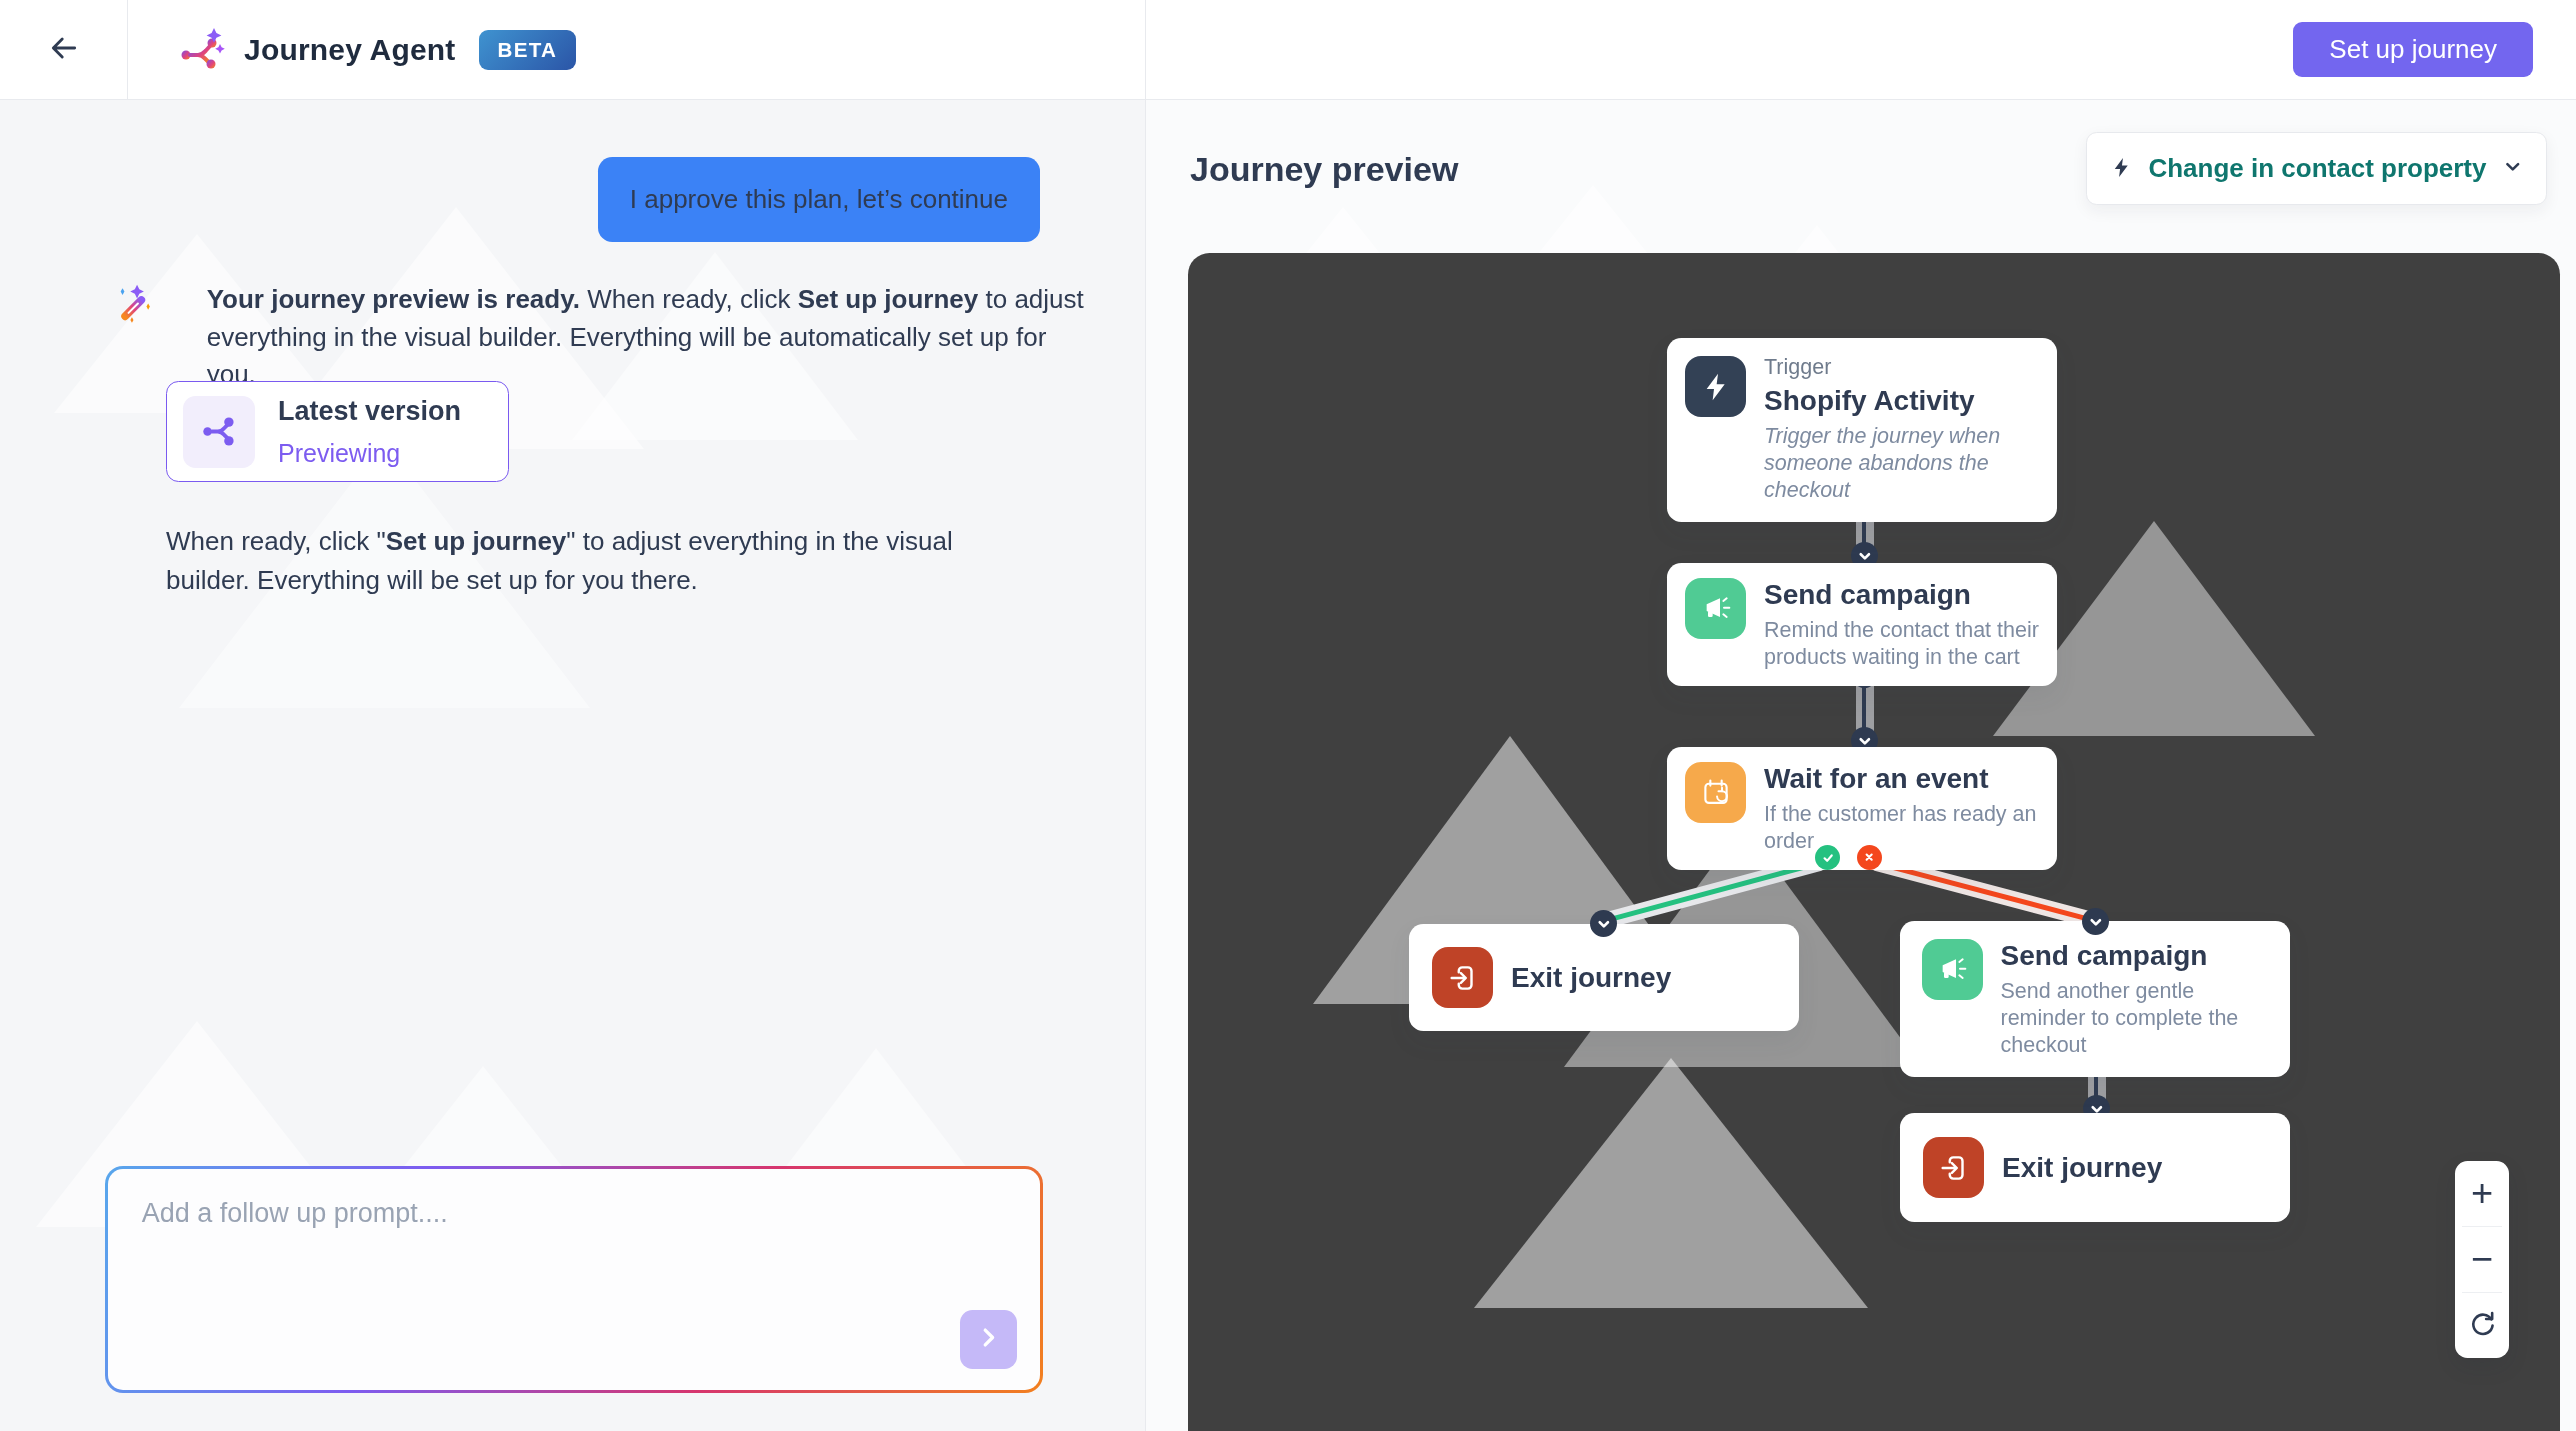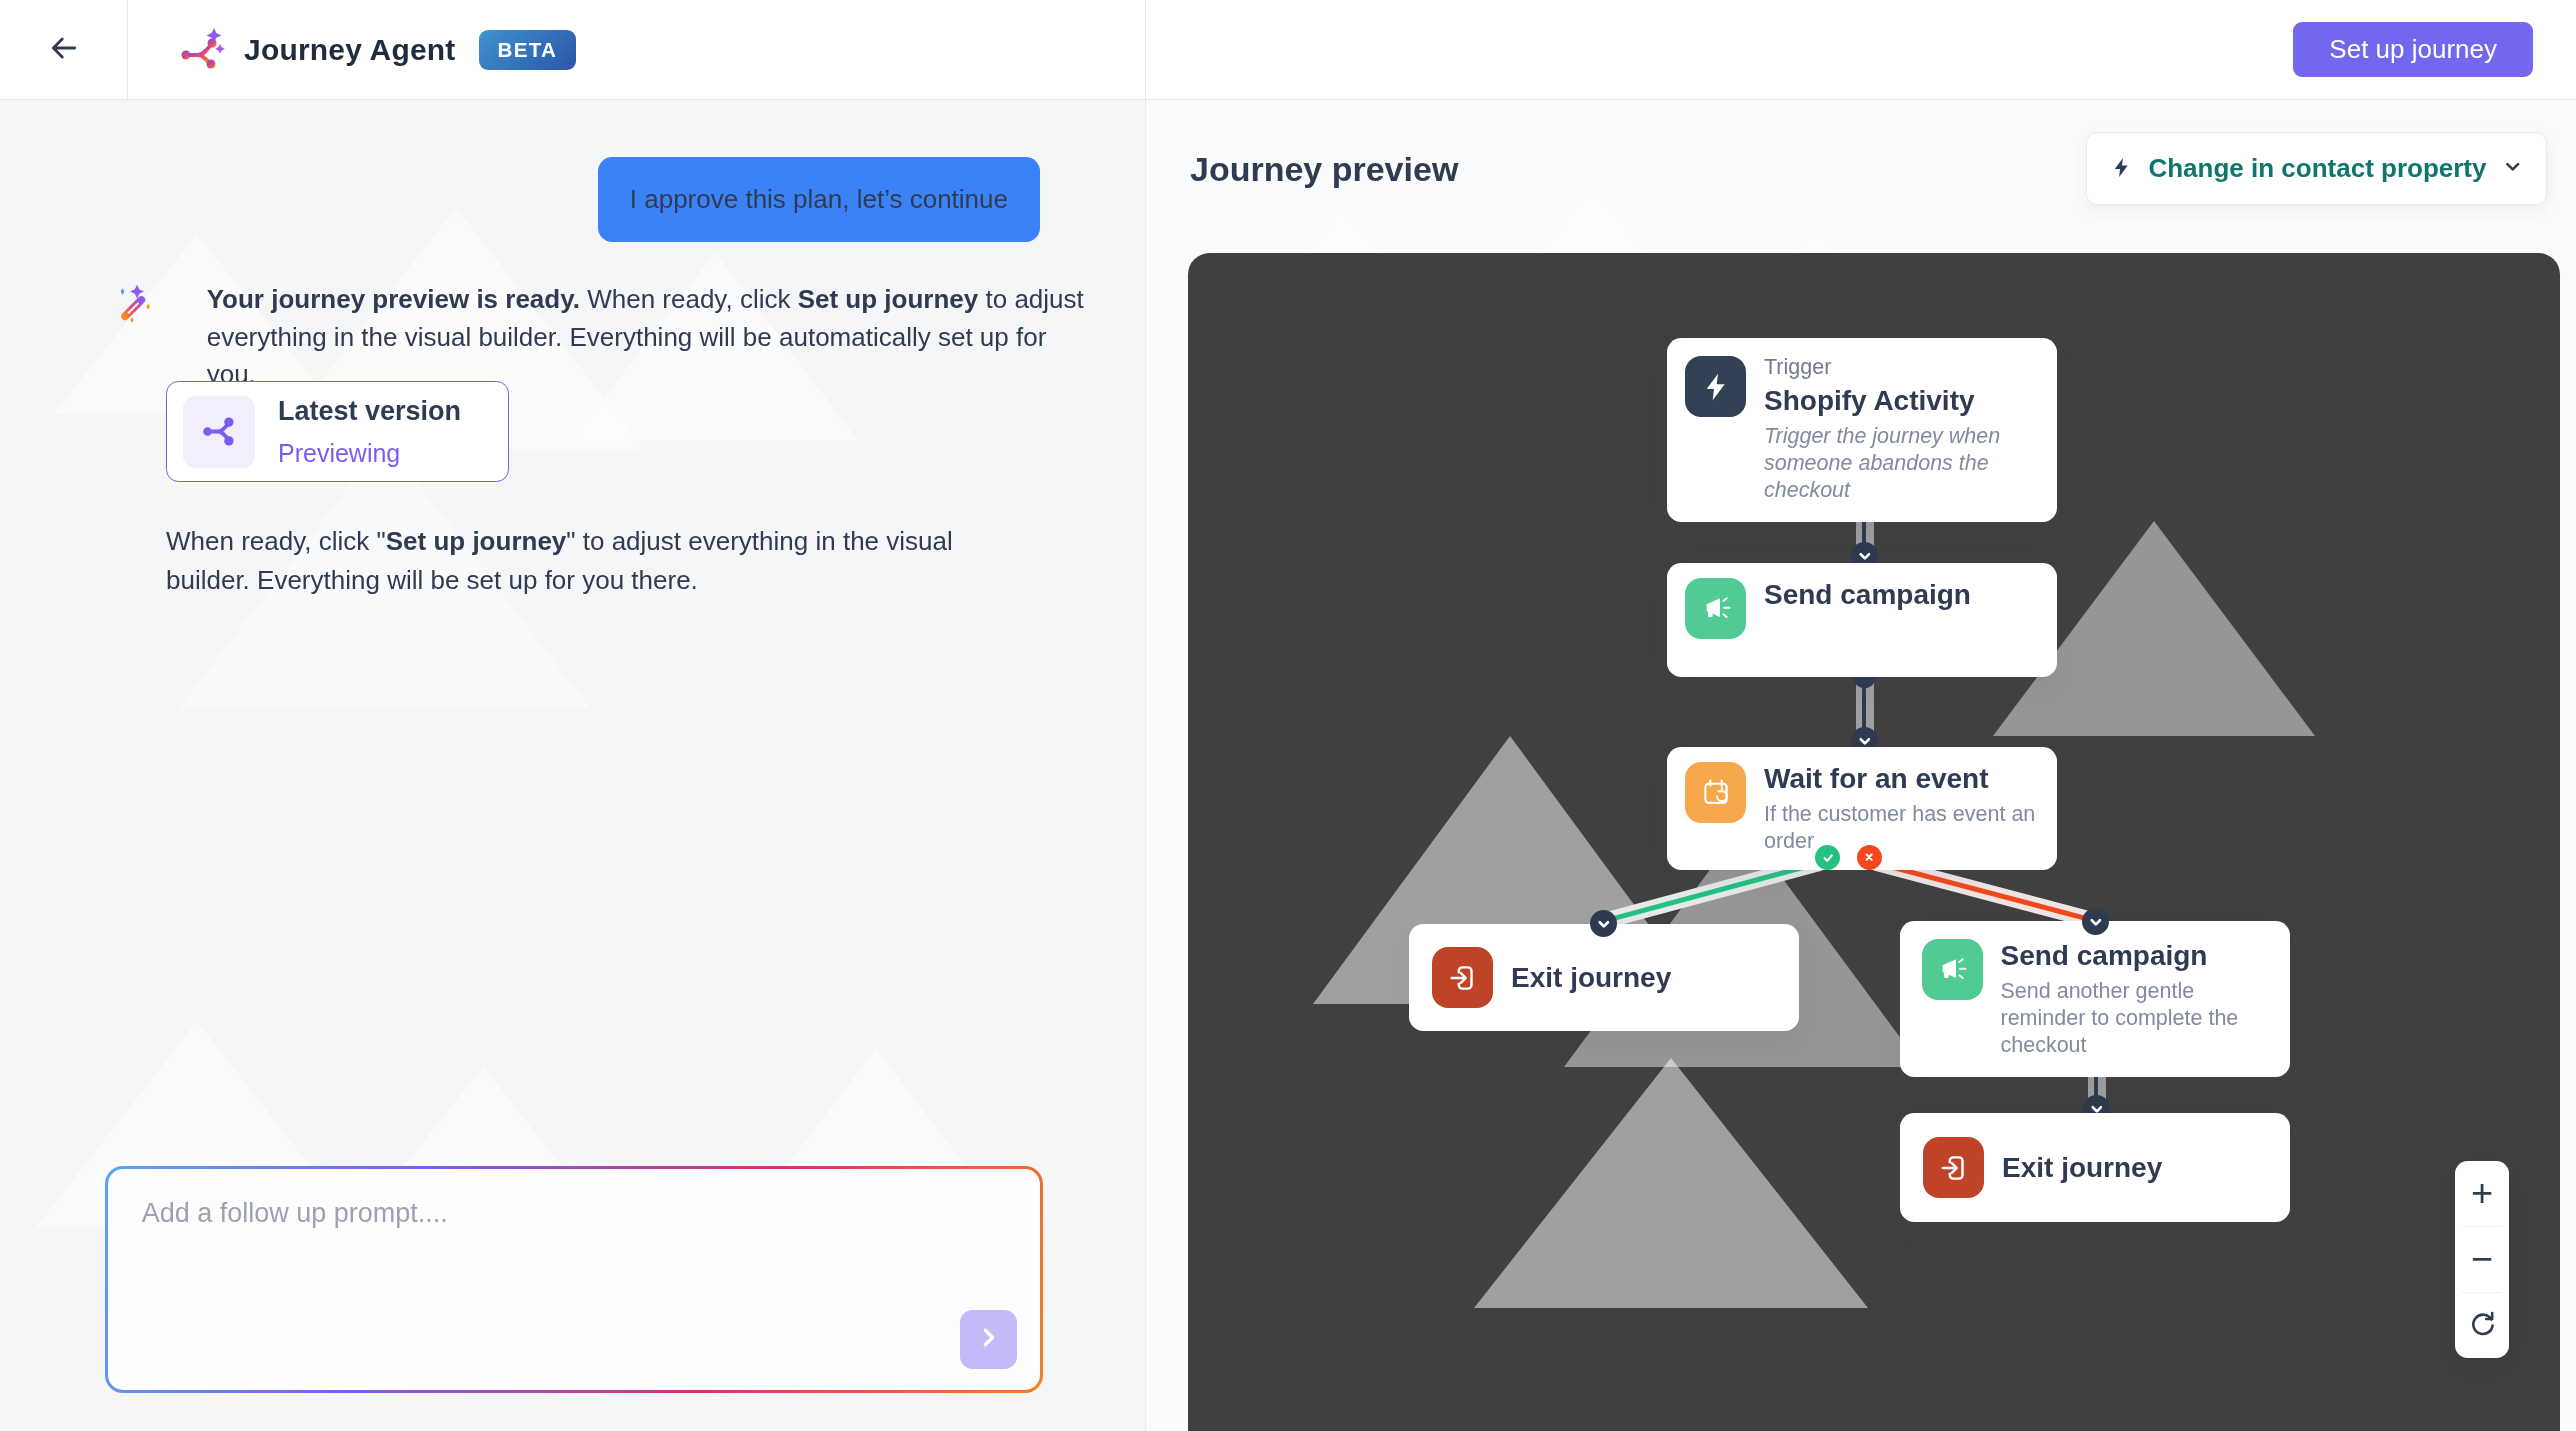--- a/index.html
+++ b/index.html
@@ -244,20 +244,21 @@
       <div class="node" style="left:479px;top:310px;width:390px;min-height:114px;padding:15px 18px">
         <span class="nicon green">
           <svg width="32" height="32" viewBox="0 0 48 48" fill="none">
             <polygon points="10,17 30,8 30,36 10,27" fill="#fff"></polygon>
             <rect x="12" y="27" width="7" height="9" rx="2" fill="#fff"></rect>
             <path d="M35 12 L40 8 M36 22 H44 M35 32 L40 36" stroke="#fff" stroke-width="3" stroke-linecap="round"></path>
           </svg>
         </span>
         <span>
           <div class="ntitle">Send campaign</div>
+          <div class="ndesc" style="max-width:286px">Remind the contact that their products waiting in the cart</div>
         </span>
       </div>
 
       <div class="conn" style="left:663px;top:412px;height:89px">
         <div class="halo"></div>
         <div class="line"></div>
         <div class="dot"></div>
         <div class="chev-circle">
           <svg width="19.7" height="19.7" viewBox="0 0 24 24" fill="none">
               <path d="M7 10 l5 5 5-5" stroke="#fff" stroke-width="3.2" stroke-linecap="round" stroke-linejoin="round"></path>
@@ -269,21 +270,21 @@
         <span class="nicon orange">
           <svg width="34" height="34" viewBox="0 0 48 48" fill="none">
             <rect x="9" y="11" width="30" height="27" rx="5" stroke="#fff" stroke-width="3" fill="none"></rect>
             <path d="M16 6.5 v7 M32 6.5 v7" stroke="#fff" stroke-width="3" stroke-linecap="round"></path>
             <path d="M32.5 21.5 a7 7 0 1 1 -7 7.4" stroke="#fff" stroke-width="2.8" stroke-linecap="round" fill="none"></path>
             <path d="M32.5 16.5 v5 h-5" stroke="#fff" stroke-width="2.8" stroke-linecap="round" stroke-linejoin="round" fill="none"></path>
           </svg>
         </span>
         <span>
           <div class="ntitle">Wait for an event</div>
-          <div class="ndesc" style="max-width:286px">If the customer has event an order</div>
+          <div class="ndesc" style="max-width:286px">If the customer has ready an order</div>
         </span>
       </div>
 
       <div class="badge yes" style="left:627px;top:592px">
         <svg width="16" height="16" viewBox="0 0 28 28" fill="none">
             <path d="M8 14.5 l4.5 4.5 L20.5 9.5" stroke="#fff" stroke-width="3.8" stroke-linecap="round" stroke-linejoin="round"></path>
           </svg>
       </div>
       <div class="badge no" style="left:669px;top:592px">
         <svg width="14.3" height="14.3" viewBox="0 0 28 28" fill="none">

